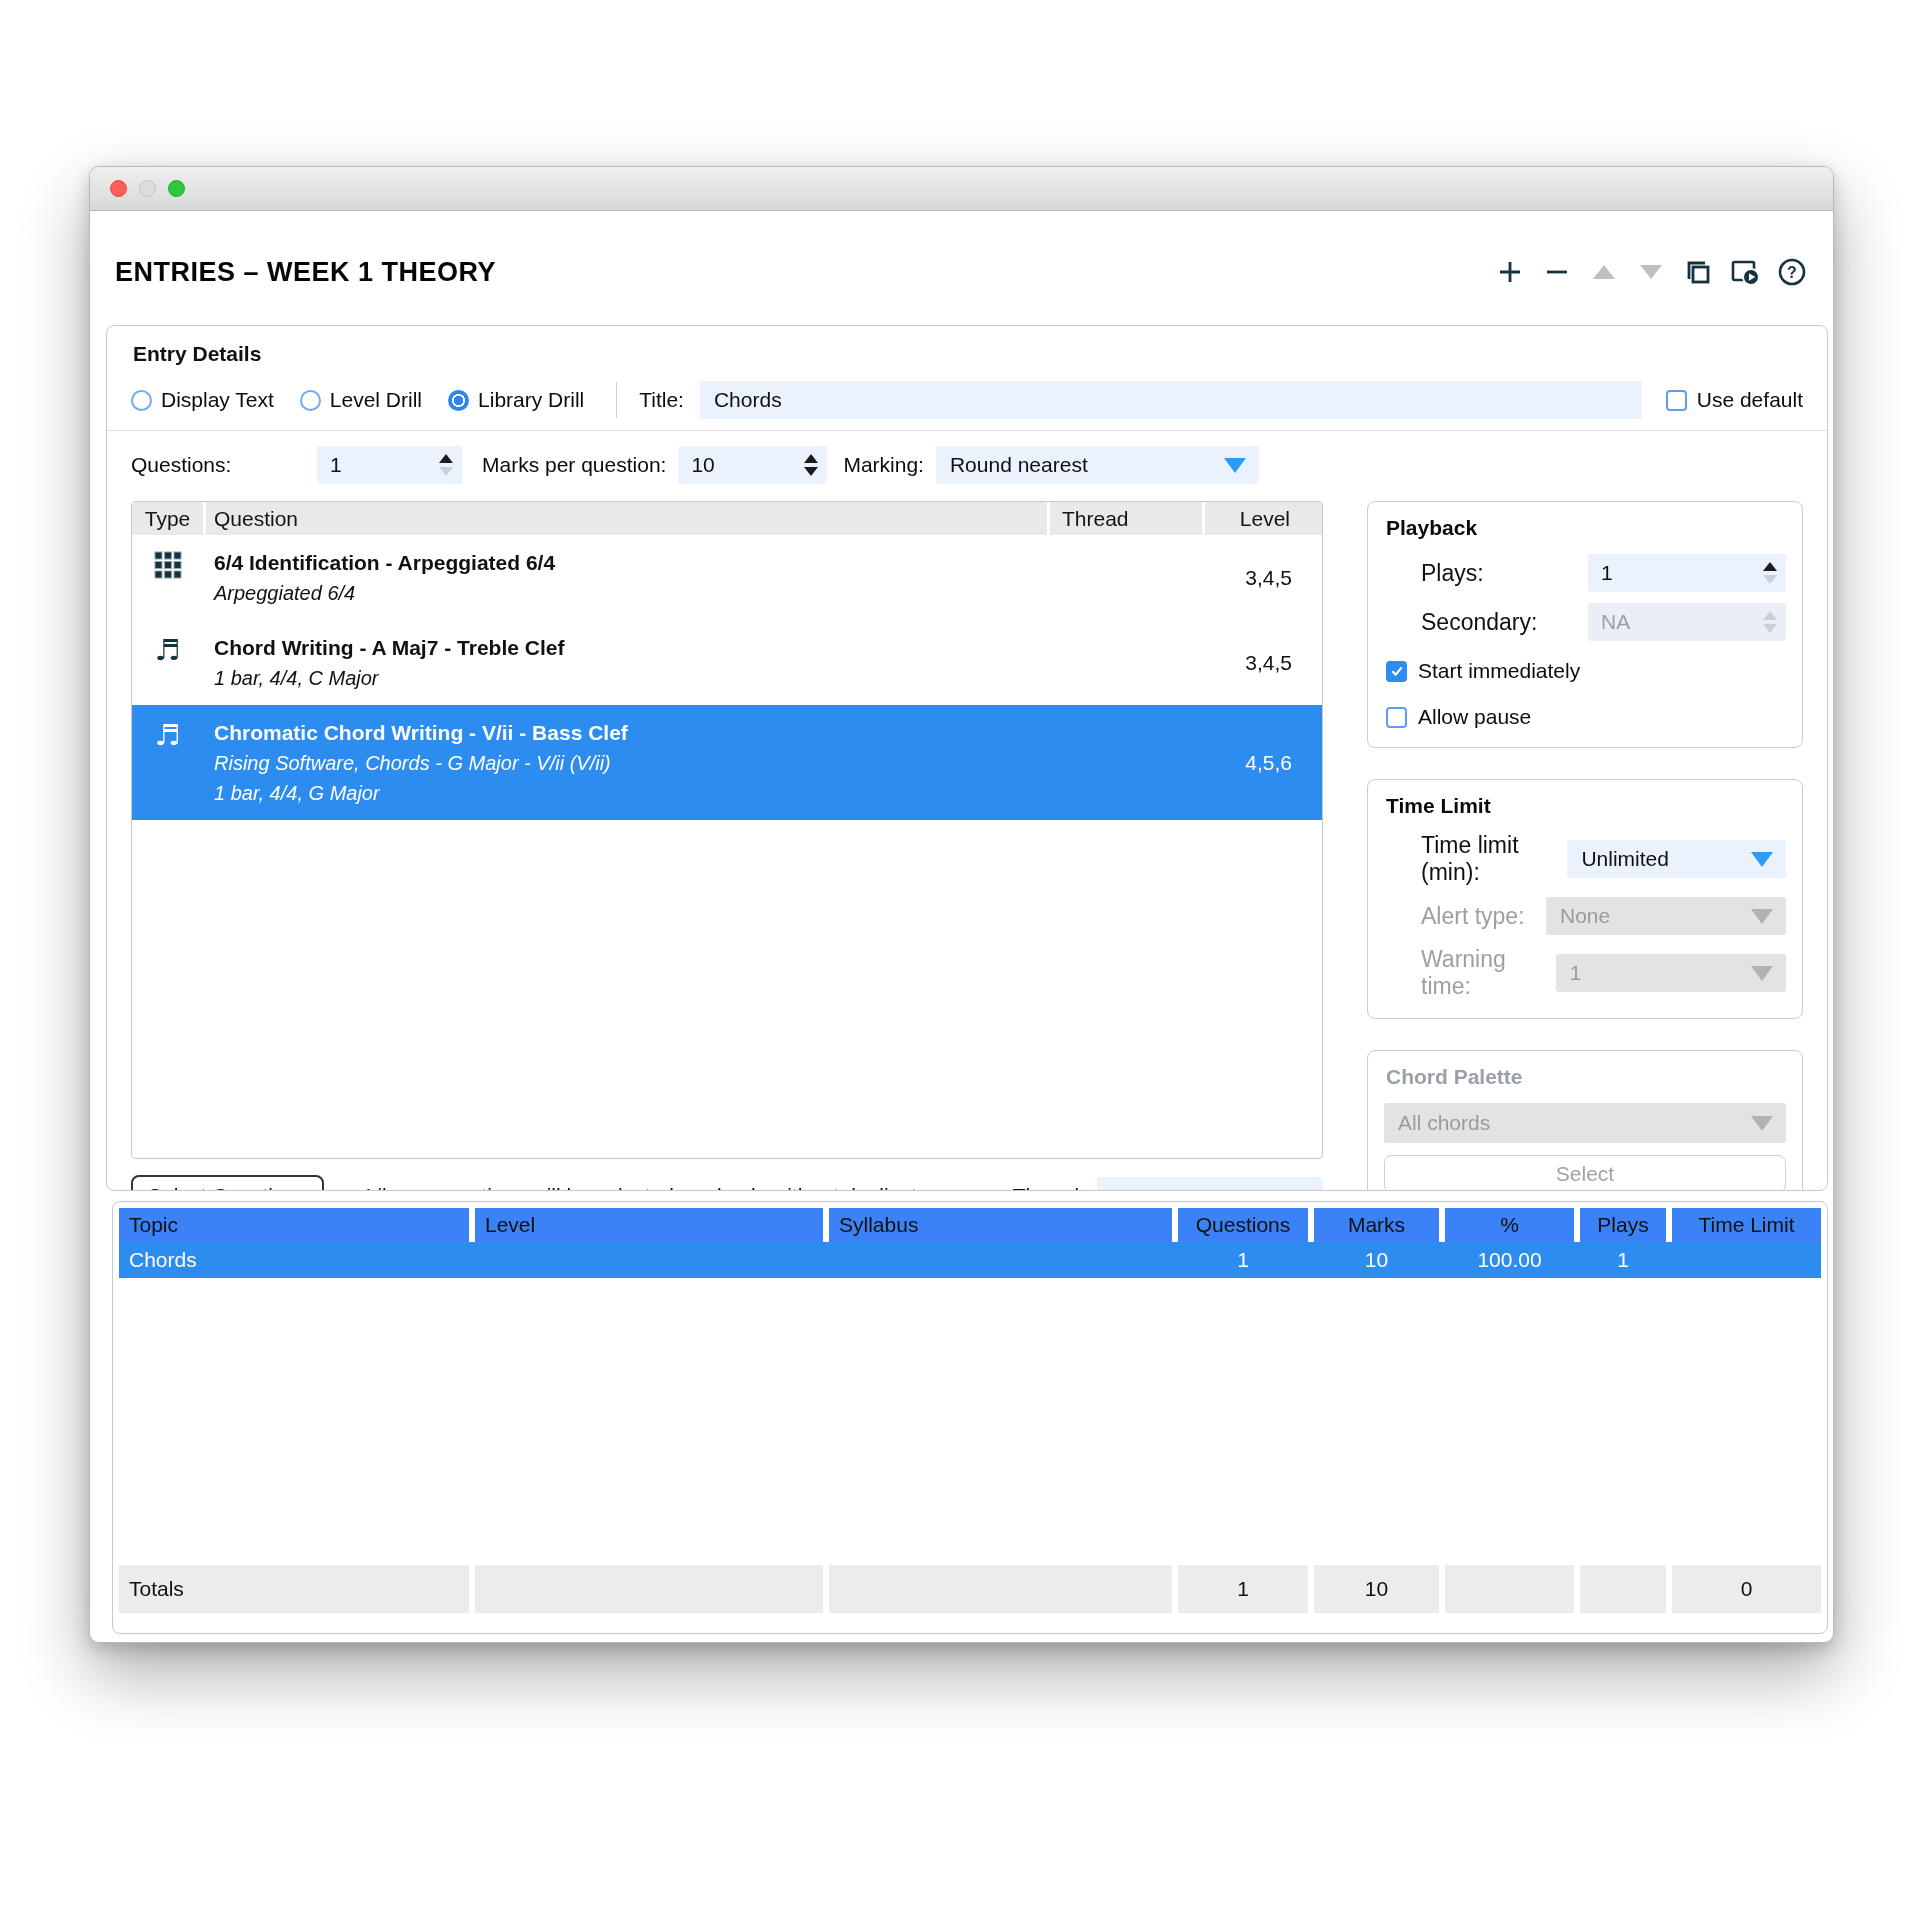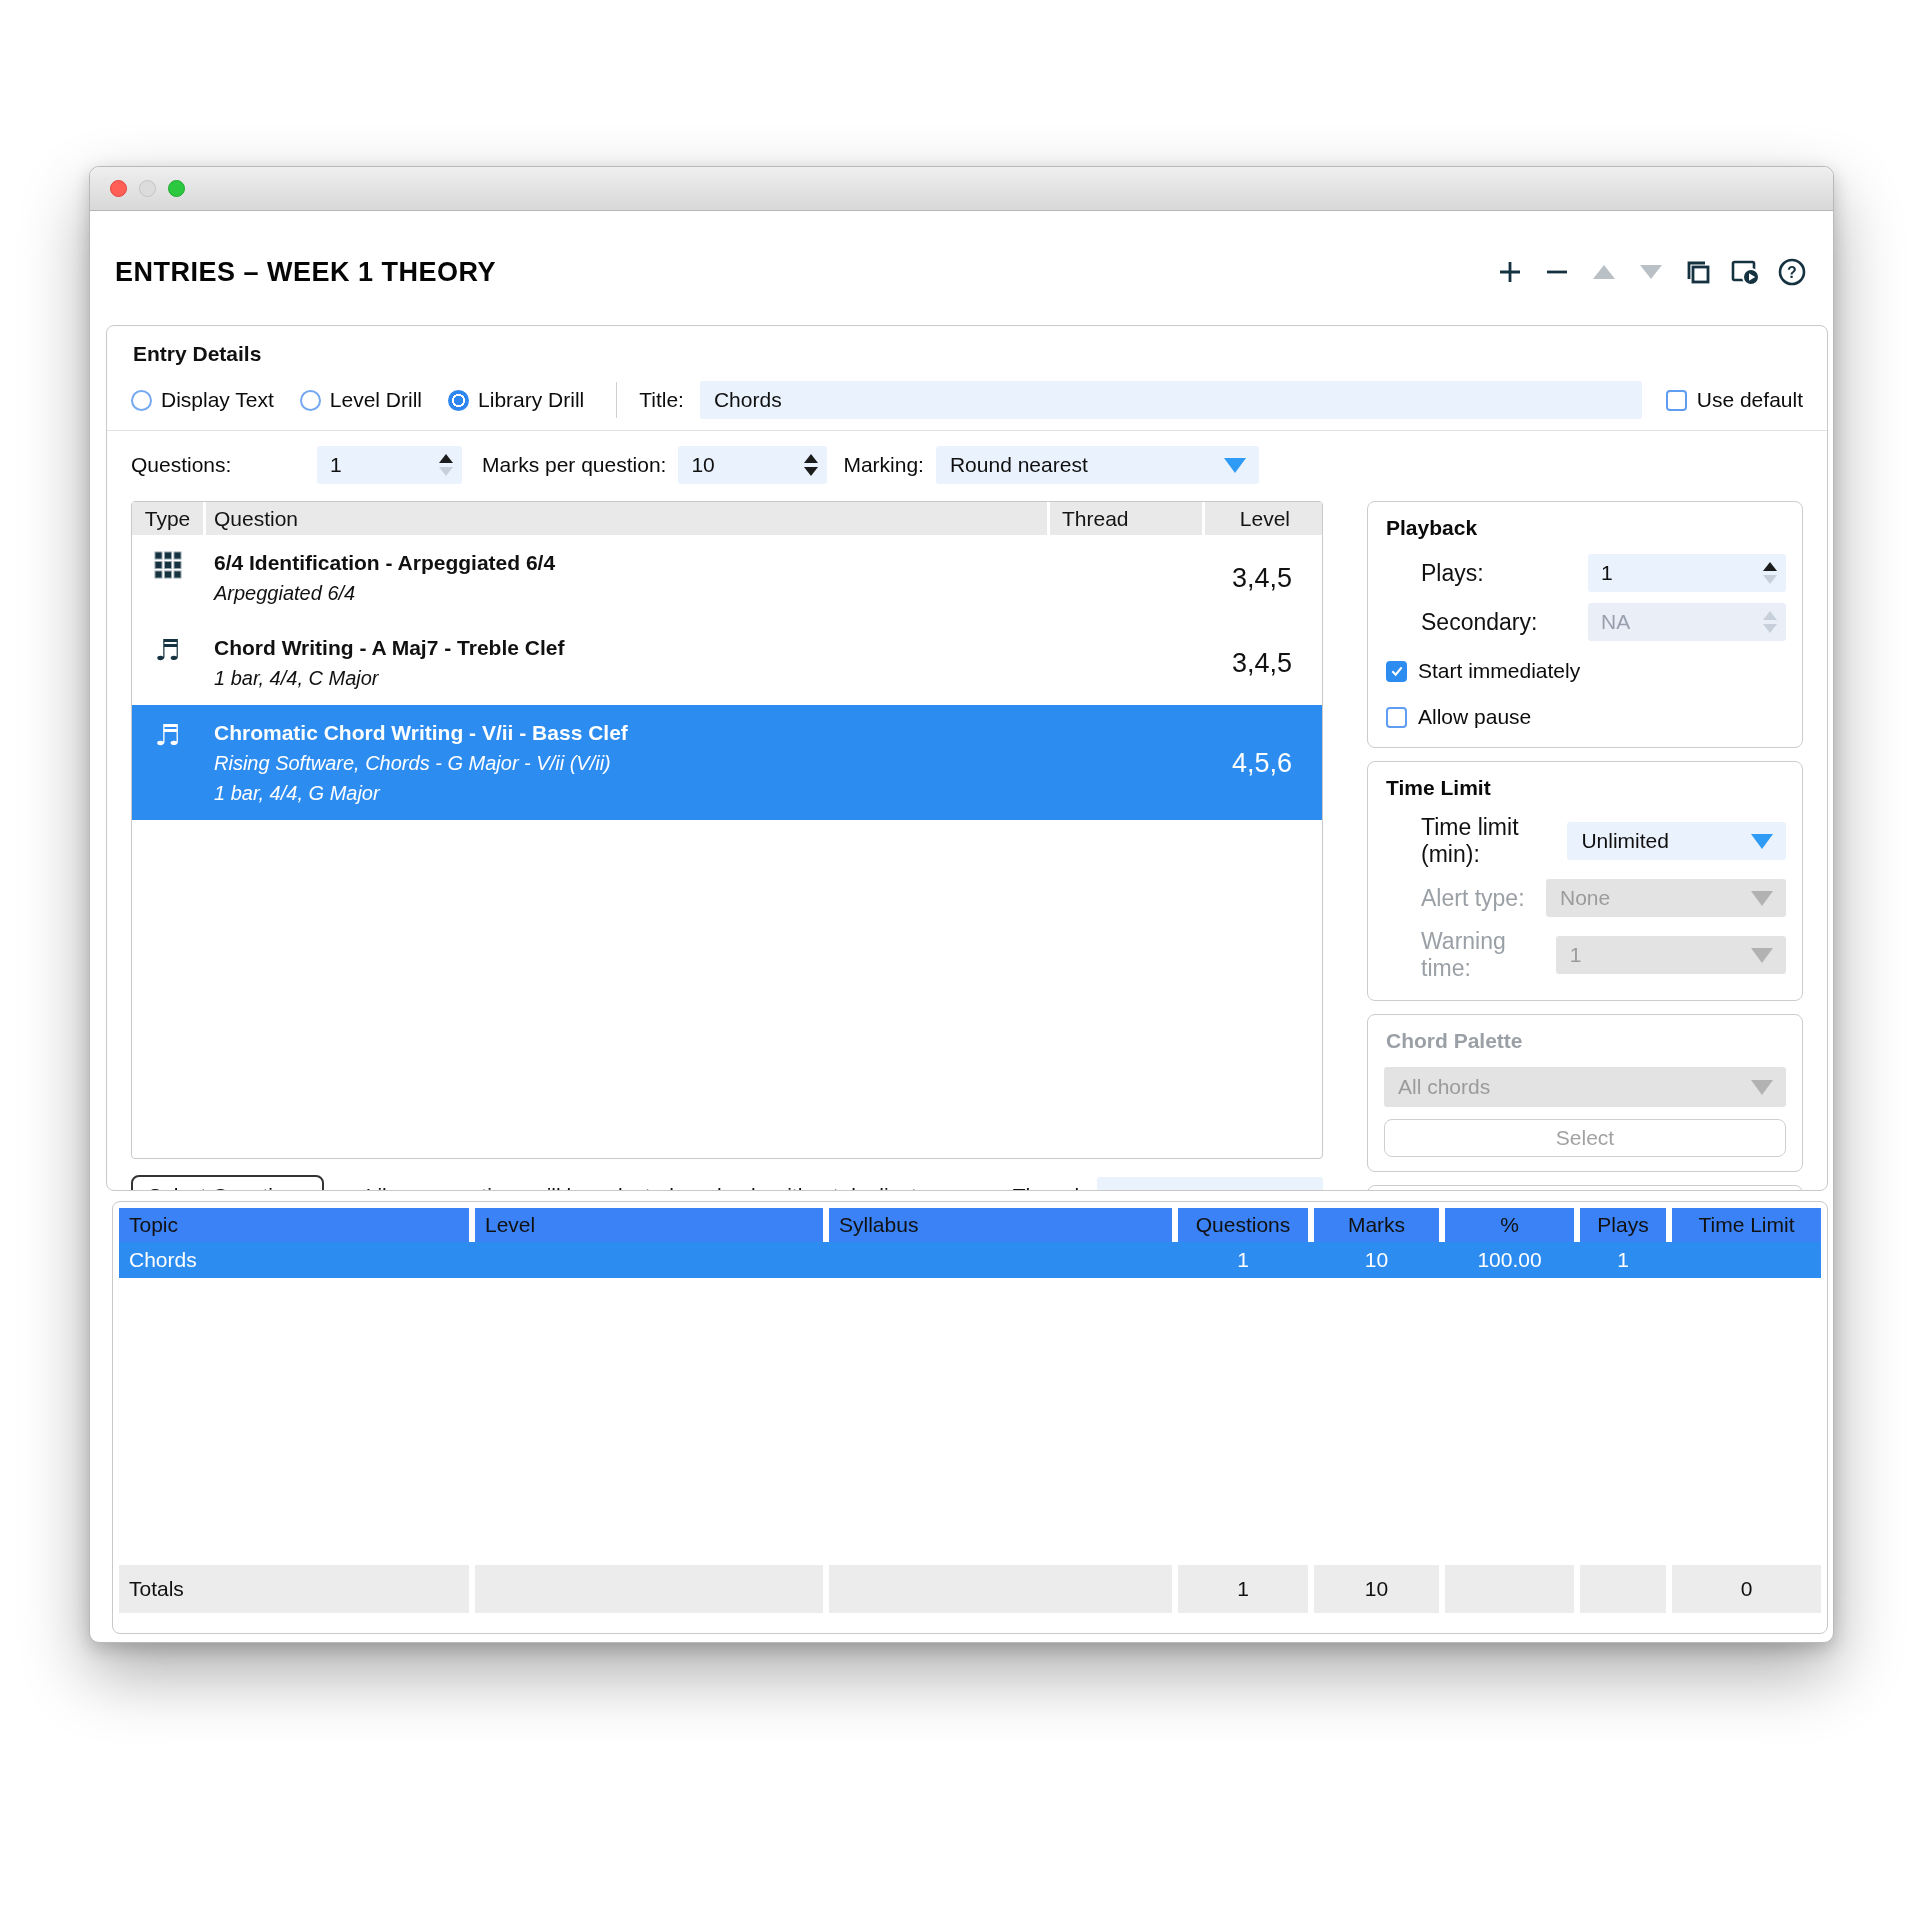--- a/index.html
+++ b/index.html
@@ -64,38 +64,38 @@
   .dd { height:38px; background:#eaf2fd; border-radius:3px; display:flex; align-items:center;
     padding:0 13px 0 14px; font-size:21px; color:#101010; }
   .dd .val { flex:1; }
   .tri-dd { width:0; height:0; border-left:11px solid transparent; border-right:11px solid transparent;
     border-top:15px solid #2f9bf5; }
   .dd.disabled { background:#e3e3e3; color:#9b9b9b; }
   .dd.disabled .tri-dd { border-top-color:#b2b2b2; }
 
   .main-row { display:flex; justify-content:space-between; margin-top:16px; }
   .left-col { width:1192px; }
-  .right-col { width:436px; display:flex; flex-direction:column; gap:13px; }
+  .right-col { width:436px; display:flex; flex-direction:column; gap:31px; }
 
   .qtable { border:1px solid #c9c9c9; border-radius:4px; height:658px; background:#fff;
     display:flex; flex-direction:column; overflow:hidden; }
   .qt-grid { display:grid; grid-template-columns:71px 841px 152px 1fr; column-gap:3px; }
   .qt-head { background:#fff; }
   .qt-hcell { background:#e9e9e9; height:33px; display:flex; align-items:center; font-size:21px; color:#141414; }
   .qt-hcell.c-type { justify-content:center; }
   .qt-hcell.c-q { padding-left:8px; }
   .qt-hcell.c-th { padding-left:12px; }
   .qt-hcell.c-lv { justify-content:flex-end; padding-right:32px; }
 
   .qrow { padding:13px 0 12px; }
   .qrow .type-cell { display:flex; justify-content:center; align-items:flex-start; padding-top:2px; }
   .qrow .q-cell { padding-left:8px; }
   .qrow .qtitle { font-size:21px; font-weight:bold; line-height:30px; }
   .qrow .qsub { font-size:20px; font-style:italic; line-height:30px; display:block; }
-  .qrow .lv-cell { text-align:right; padding-right:30px; align-self:center; font-size:27px; }
+  .qrow .lv-cell { text-align:right; padding-right:30px; align-self:center; font-size:21px; }
   .qrow.selected { background:#2d8cf0; color:#fff; }
   .note-glyph { font-family:"DejaVu Sans",sans-serif; font-size:29px; line-height:30px; color:#14323f; }
   .qrow.selected .note-glyph { color:#fff; }
 
   .btn-row { display:flex; align-items:center; margin-top:14px; height:46px; }
   .sq-btn { background:#fff; border:2px solid #333; border-radius:8px; padding:7px 15px;
     font-size:21px; color:#0b0b0b; white-space:nowrap; }
   .note-text { font-size:21px; margin-left:42px; }
   .thread-lbl { margin-left:auto; font-size:21px; }
   .thread-input { width:226px; height:36px; margin-left:12px; }

